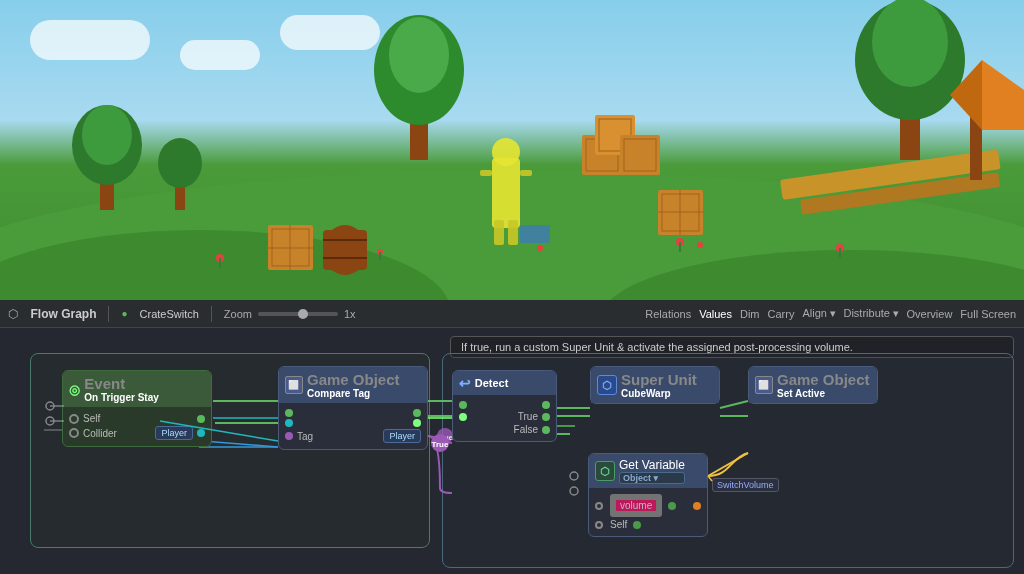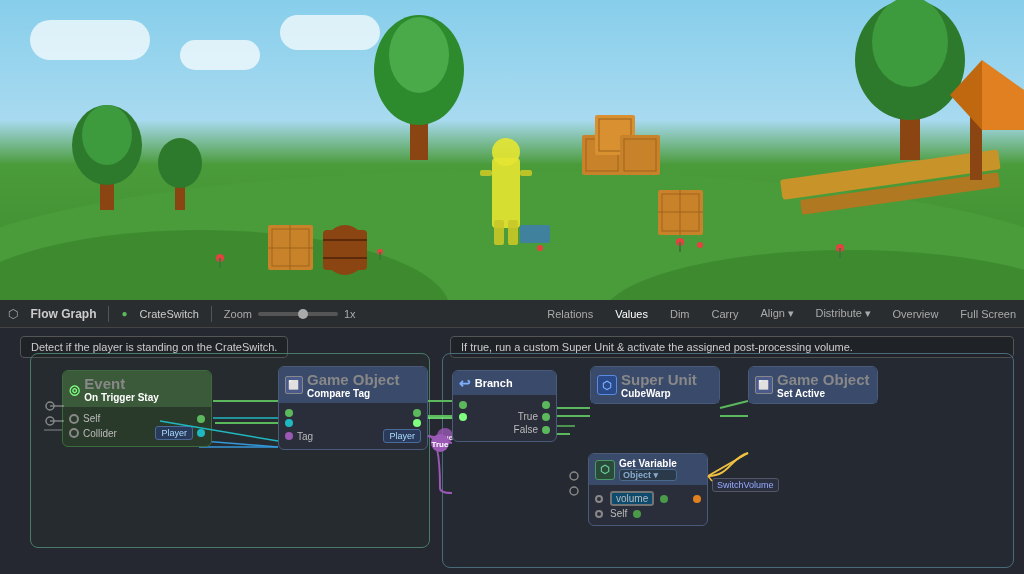--- a/index.html
+++ b/index.html
@@ -42,21 +42,21 @@
       padding: 0 8px;
       gap: 12px;
       border-bottom: 1px solid #444;
     }
     .toolbar-icon { color: #aaa; font-size: 12px; }
     .toolbar-title { color: #ccc; font-size: 12px; font-weight: bold; }
     .toolbar-divider { width: 1px; height: 16px; background: #555; }
     .toolbar-zoom { display: flex; align-items: center; gap: 6px; color: #aaa; font-size: 11px; }
     .zoom-slider { width: 80px; height: 4px; background: #555; border-radius: 2px; position: relative; }
     .zoom-thumb { width: 10px; height: 10px; background: #aaa; border-radius: 50%; position: absolute; top: -3px; left: 50%; }
-    .toolbar-right { margin-left: auto; display: flex; align-items: center; gap: 22px; color: #aaa; font-size: 11px; }
+    .toolbar-right { margin-left: auto; display: flex; align-items: center; gap: 8px; color: #aaa; font-size: 11px; }
     .toolbar-btn { color: #aaa; font-size: 11px; cursor: pointer; }
     .toolbar-btn.active { color: #fff; }
 
     
     #canvas-area {
       height: 246px;
       background: #252830;
       position: relative;
       overflow: hidden;
     }
@@ -355,23 +355,20 @@
       <span class="toolbar-btn">Carry</span>
       <span class="toolbar-btn">Align ▾</span>
       <span class="toolbar-btn">Distribute ▾</span>
       <span class="toolbar-btn">Overview</span>
       <span class="toolbar-btn">Full Screen</span>
     </div>
   </div>
 
   <div id="canvas-area">
 
-    <div class="desc-box desc-box-left">
-      <span>Detect if the player is standing on the CrateSwitch.</span>
-    </div>
     <div class="desc-box desc-box-right">
       <span>If true, run a custom Super Unit &amp; activate the assigned post-processing volume.</span>
     </div>
 
     <div class="subgraph-box subgraph-left"></div>
     <div class="subgraph-box subgraph-right"></div>
 
     <svg id="connections">
 
       <line x1="215" y1="95" x2="278" y2="95" stroke="#5cb85c" stroke-width="2"></line>
@@ -464,21 +461,21 @@
             <span>Tag</span>
           </div>
           <span class="player-badge">Player</span>
         </div>
       </div>
     </div>
 
     <div class="node node-branch">
       <div class="node-header">
         <span style="color:#7fb0ff;font-size:14px;">↩</span>
-        <div style="font-size:11px;font-weight:bold;color:#fff;">Branch</div>
+        <div style="font-size:11px;font-weight:bold;color:#fff;">Detect</div>
       </div>
       <div class="node-body">
         <div class="node-port-row">
           <div class="port-left">
             <div class="port-dot port-dot-green"></div>
           </div>
           <div class="port-right">
             <div class="port-dot port-dot-green"></div>
           </div>
         </div>
@@ -524,29 +521,29 @@
         </div>
       </div>
     </div>
 
     <div class="node node-getvar">
       <div class="node-header">
         <div style="width:20px;height:20px;background:#2a4a3a;border:1px solid #4a9a6a;border-radius:3px;display:flex;align-items:center;justify-content:center;">
           <span style="font-size:11px;color:#6acf9a;">⬡</span>
         </div>
         <div>
-          <div style="font-size:10px;font-weight:bold;color:#fff;">Get Variable</div>
+          <div style="font-size:12px;font-weight:normal;color:#fff;">Get Variable</div>
           <div style="background:#2a3a4a;border:1px solid #4a6a8a;border-radius:3px;padding:0 3px;font-size:9px;color:#8acf;">Object ▾</div>
         </div>
       </div>
       <div class="node-body">
         <div class="node-port-row">
           <div class="port-left">
             <div style="width:8px;height:8px;border-radius:50%;border:2px solid #888;margin-right:3px;"></div>
-            <span style="color:#bbb;font-size:10px;background:#0c4a6e;border:2px solid #737373;border-radius:3px;padding:0 4px;">volume</span>
+            <span style="color:#bbb;font-size:10px;background:#be185d;border:6px solid #737373;border-radius:3px;padding:0 4px;">volume</span>
             <div style="width:8px;height:8px;border-radius:50%;background:#4a9a4a;margin-left:2px;"></div>
           </div>
           <div class="port-right">
             <div class="port-dot port-dot-orange"></div>
           </div>
         </div>
         <div class="node-port-row">
           <div class="port-left">
             <div style="width:8px;height:8px;border-radius:50%;border:2px solid #888;margin-right:3px;"></div>
             <span style="color:#bbb;font-size:10px;">Self</span>

